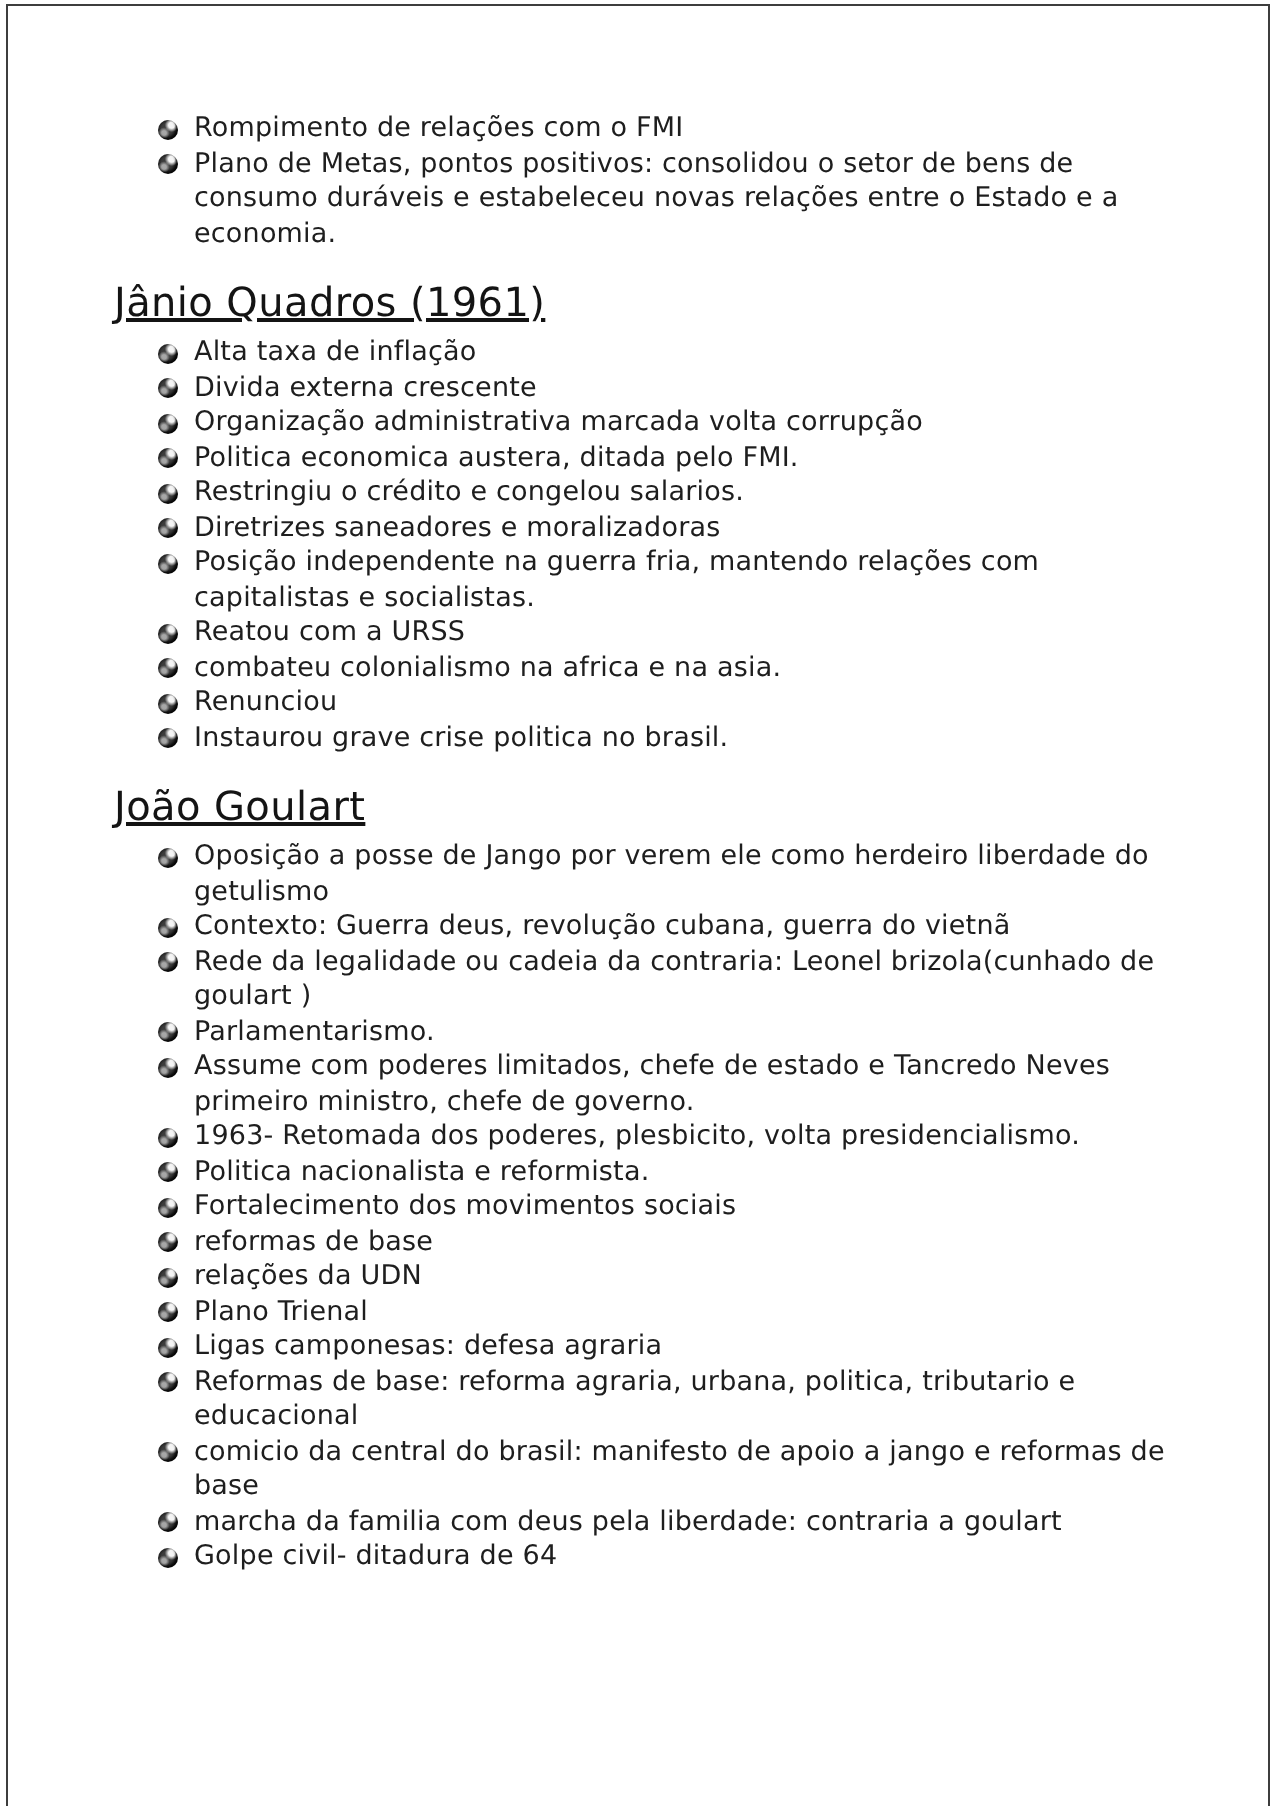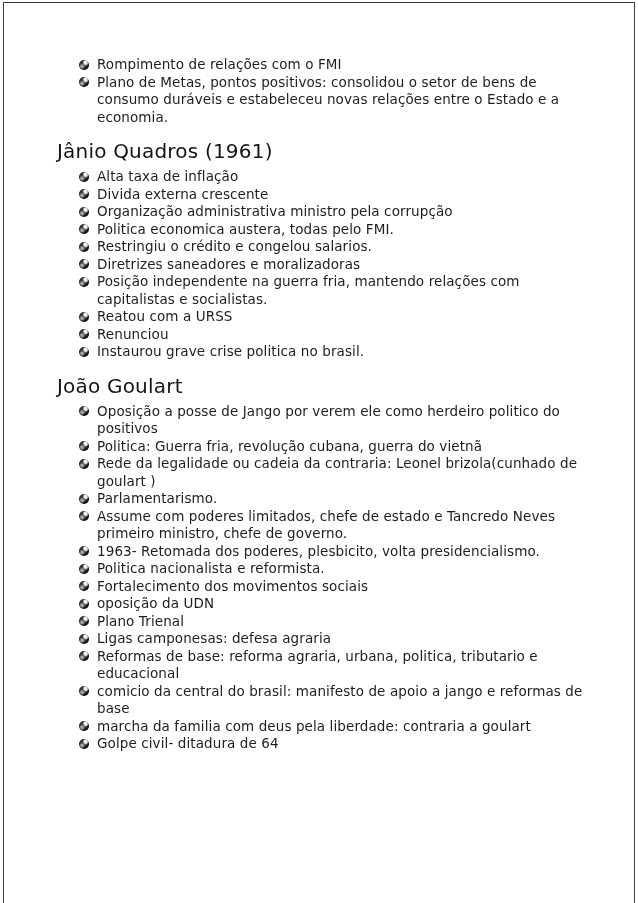--- a/index.html
+++ b/index.html
@@ -42,20 +42,21 @@
   .doc-section {
     margin: 0 0 10px 0;
   }
   .heading {
     font-size: 20px;
     font-weight: 400;
     letter-spacing: 0.2px;
     color: #141414;
     margin: 13px 0 5px 0;
     line-height: 24px;
+    text-decoration: underline;
   }
   .bullet-list {
     list-style: none;
     margin: 0;
     padding: 0 0 0 22px;
   }
   .bullet-list li {
     display: flex;
     align-items: flex-start;
     margin: 0;
@@ -103,62 +104,66 @@
           <li>
             <span class="bullet"></span>
             <span class="item-text">Alta taxa de inflação</span>
           </li>
           <li>
             <span class="bullet"></span>
             <span class="item-text">Divida externa crescente</span>
           </li>
           <li>
             <span class="bullet"></span>
-            <span class="item-text">Organização administrativa ministro pela corrupção</span>
-          </li>
-          <li>
-            <span class="bullet"></span>
-            <span class="item-text">Politica economica austera, todas pelo FMI.</span>
+            <span class="item-text">Organização administrativa marcada volta corrupção</span>
+          </li>
+          <li>
+            <span class="bullet"></span>
+            <span class="item-text">Politica economica austera, ditada pelo FMI.</span>
           </li>
           <li>
             <span class="bullet"></span>
             <span class="item-text">Restringiu o crédito e congelou salarios.</span>
           </li>
           <li>
             <span class="bullet"></span>
             <span class="item-text">Diretrizes saneadores e moralizadoras</span>
           </li>
           <li>
             <span class="bullet"></span>
             <span class="item-text">Posição independente na guerra fria, mantendo relações com capitalistas e socialistas.</span>
           </li>
           <li>
             <span class="bullet"></span>
             <span class="item-text">Reatou com a URSS</span>
+          </li>
+          <li>
+            <span class="bullet"></span>
+            <span class="item-text">combateu colonialismo na africa e na asia.</span>
           </li>
           <li>
             <span class="bullet"></span>
             <span class="item-text">Renunciou</span>
           </li>
           <li>
             <span class="bullet"></span>
             <span class="item-text">Instaurou grave crise politica no brasil.</span>
           </li>
         </ul>
       </section>
       <section class="doc-section">
         <h2 class="heading">João Goulart</h2>
         <ul class="bullet-list">
           <li>
             <span class="bullet"></span>
-            <span class="item-text">Oposição a posse de Jango por verem ele como herdeiro politico do positivos</span>
-          </li>
-          <li>
-            <span class="bullet"></span>
-            <span class="item-text">Politica: Guerra fria, revolução cubana, guerra do vietnã</span>
+            <span class="item-text">Oposição a posse de Jango por verem ele como herdeiro liberdade do getulismo</span>
+          </li>
+          <li>
+            <span class="bullet"></span>
+            <span class="item-text">Contexto: Guerra deus, revolução cubana, guerra do vietnã</span>
           </li>
           <li>
             <span class="bullet"></span>
             <span class="item-text">Rede da legalidade ou cadeia da contraria: Leonel brizola(cunhado de goulart )</span>
           </li>
           <li>
             <span class="bullet"></span>
             <span class="item-text">Parlamentarismo.</span>
           </li>
           <li>
@@ -172,21 +177,25 @@
           <li>
             <span class="bullet"></span>
             <span class="item-text">Politica nacionalista e reformista.</span>
           </li>
           <li>
             <span class="bullet"></span>
             <span class="item-text">Fortalecimento dos movimentos sociais</span>
           </li>
           <li>
             <span class="bullet"></span>
-            <span class="item-text">oposição da UDN</span>
+            <span class="item-text">reformas de base</span>
+          </li>
+          <li>
+            <span class="bullet"></span>
+            <span class="item-text">relações da UDN</span>
           </li>
           <li>
             <span class="bullet"></span>
             <span class="item-text">Plano Trienal</span>
           </li>
           <li>
             <span class="bullet"></span>
             <span class="item-text">Ligas camponesas: defesa agraria</span>
           </li>
           <li>

